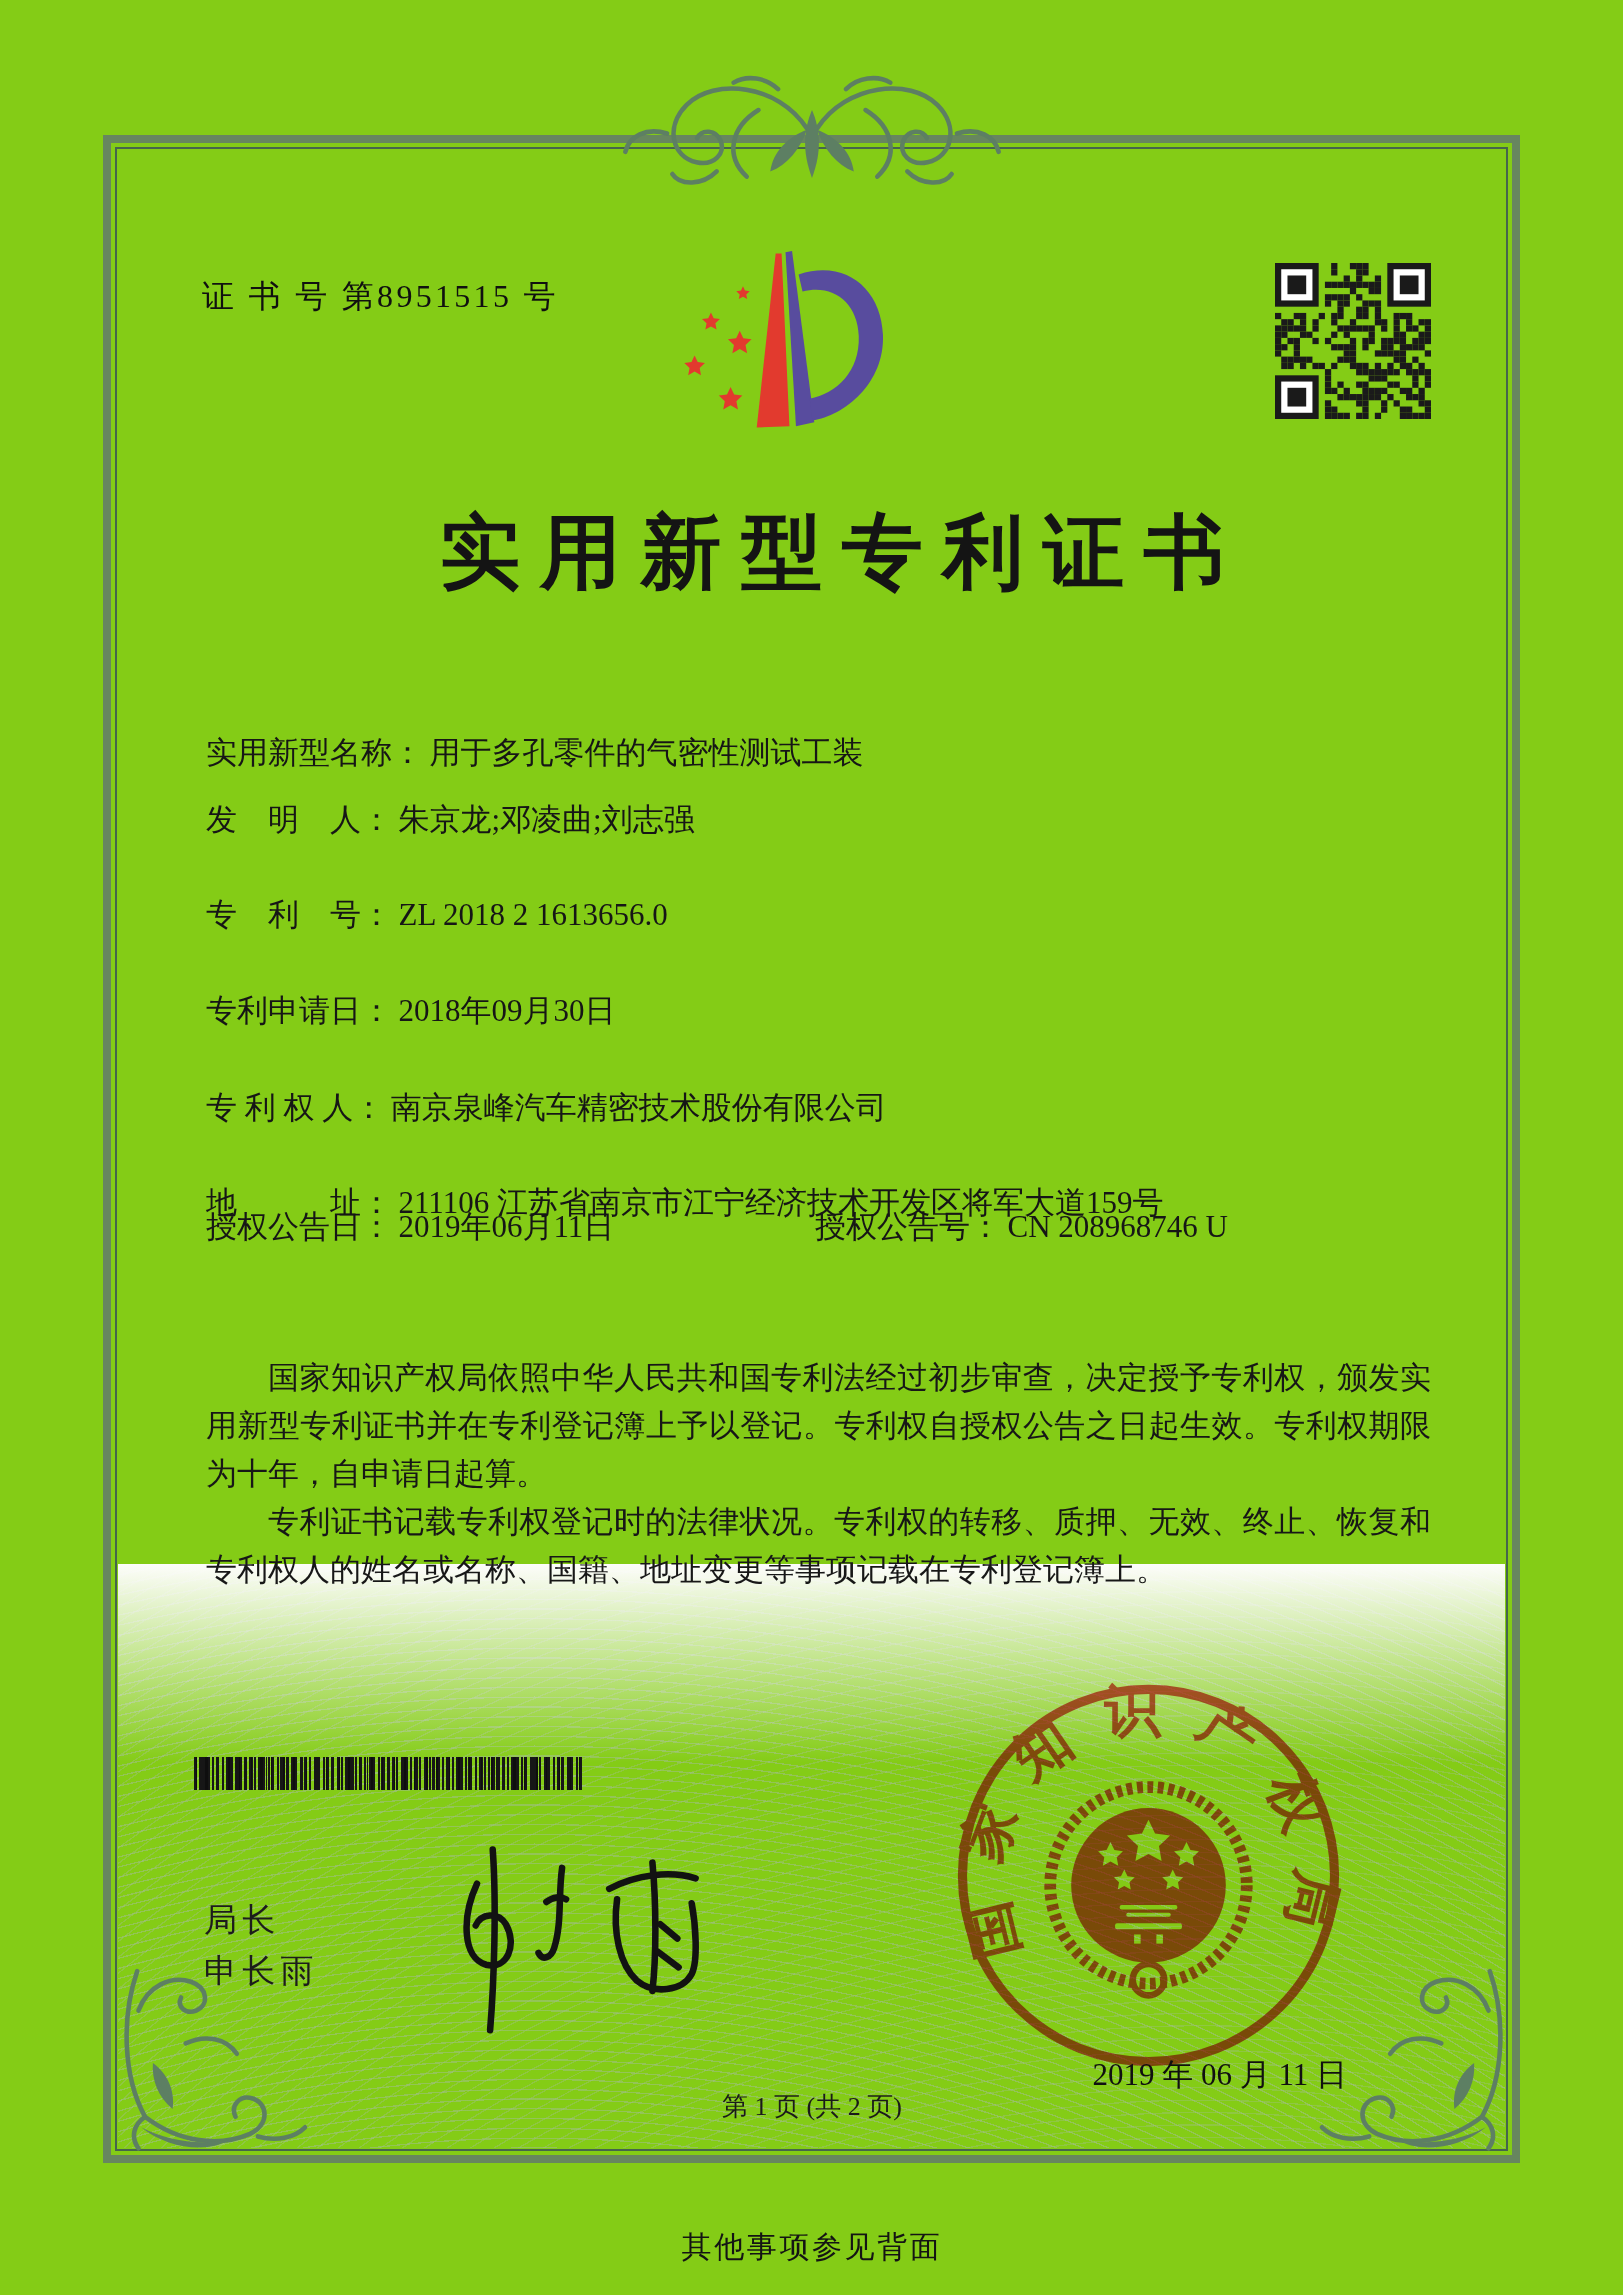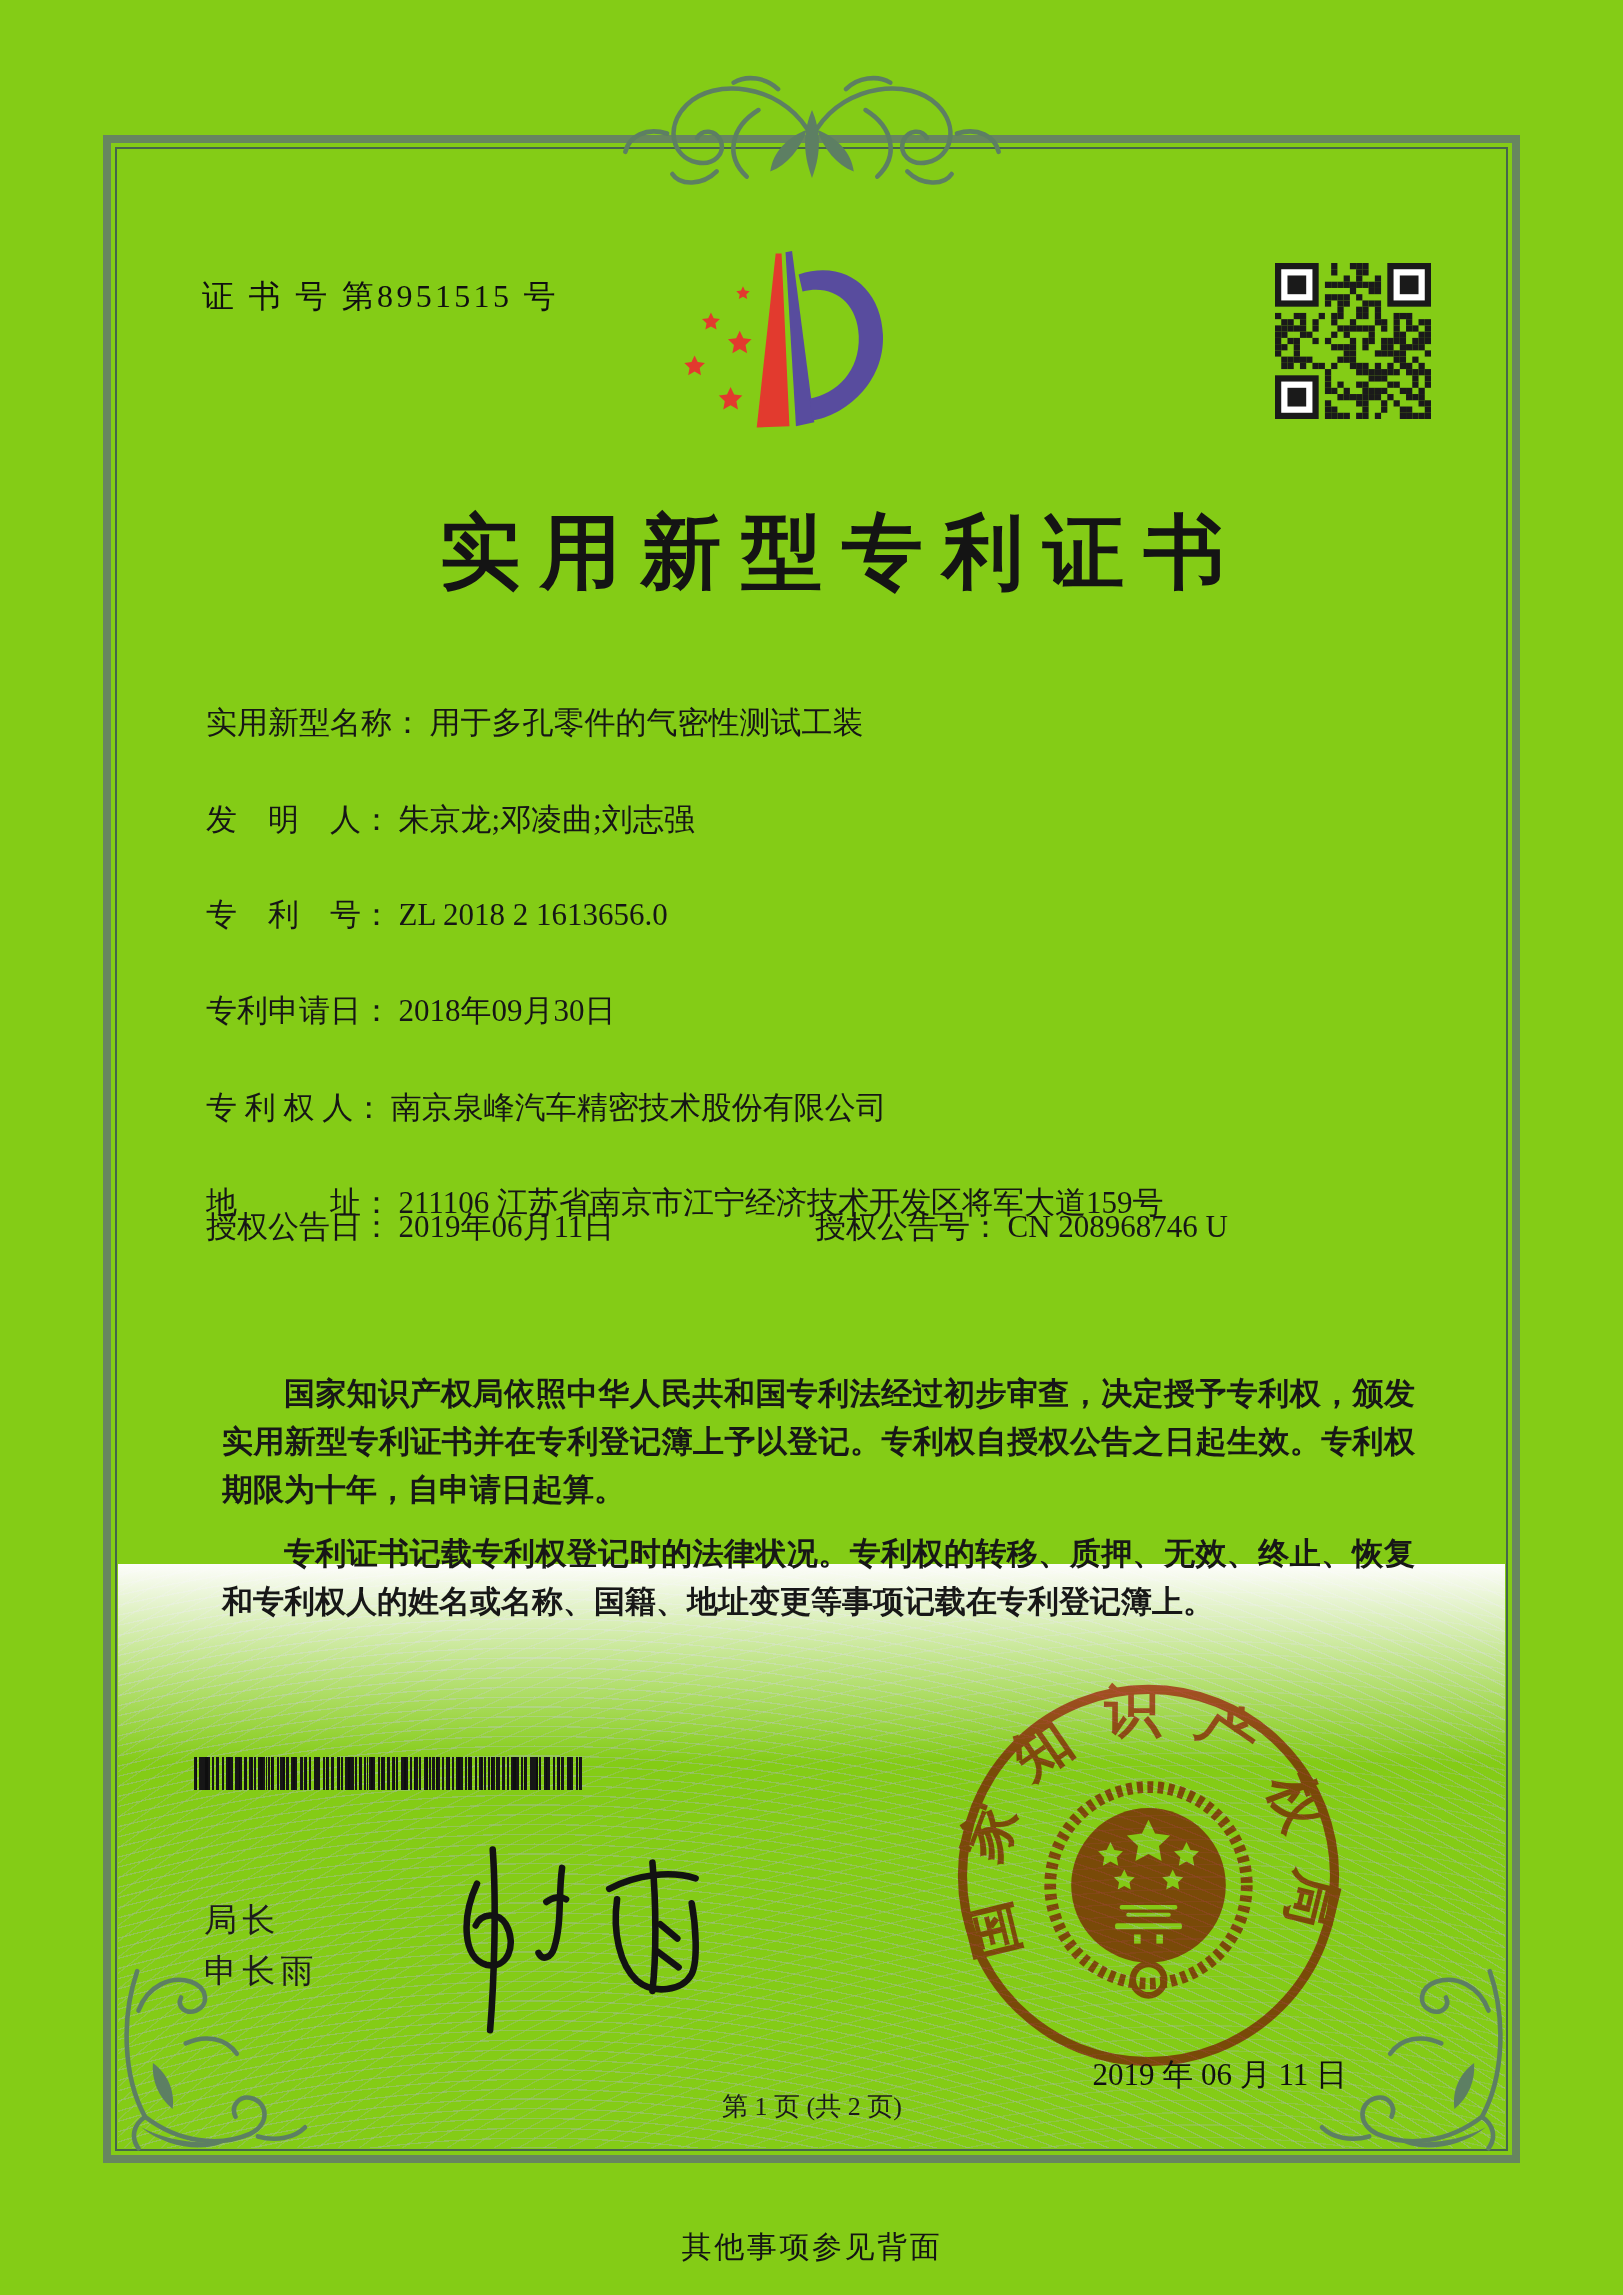--- a/index.html
+++ b/index.html
@@ -36,29 +36,29 @@
   .logo{position:absolute;left:673px;top:247px;}
   .qr{position:absolute;left:1275px;top:263px;width:156px;height:156px;}
   .title{
     position:absolute;left:0;top:499px;width:100%;
     text-align:center;font-size:81px;font-weight:bold;color:#141414;
     letter-spacing:19.6px;text-indent:19.6px;padding-left:20px;
   }
   
   .row{position:absolute;left:206px;font-size:31px;white-space:nowrap;color:#161616;}
   .row .val{margin-left:6.5px;}
-  .r1{top:702px}.r2{top:799px}.r3{top:894px}.r4{top:990px}
+  .r1{top:732px}.r2{top:799px}.r3{top:894px}.r4{top:990px}
   .r5{top:1087px}.r6{top:1182px}.r7{top:1206px}
   .grant-no{position:absolute;left:609px;}
   
   .body-text{
     position:absolute;left:206px;top:1354px;width:1225px;
     font-size:31px;line-height:48px;text-align:justify;color:#171717;
   }
-  .body-text p{margin:16px;text-indent:2em;font-weight:bold;}
+  .body-text p{margin:0;text-indent:2em;}
   
   .barcode{
     position:absolute;left:194px;top:1757px;width:389px;height:33px;
     background:
       repeating-linear-gradient(90deg,#161616 0 2px,rgba(0,0,0,0) 2px 4.6px),
       repeating-linear-gradient(90deg,#161616 0 1.3px,rgba(0,0,0,0) 1.3px 7.2px),
       repeating-linear-gradient(90deg,#0e0e0e 0 2.6px,rgba(0,0,0,0) 2.6px 11px);
   }
   
   .director-title{position:absolute;left:204px;top:1882px;font-size:33px;letter-spacing:5.2px;margin-top:16px;}

